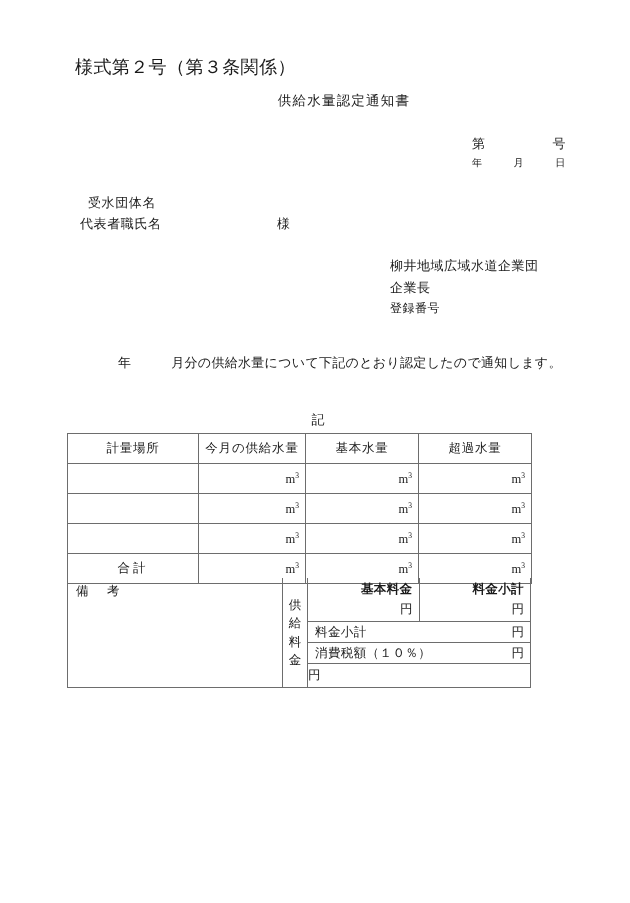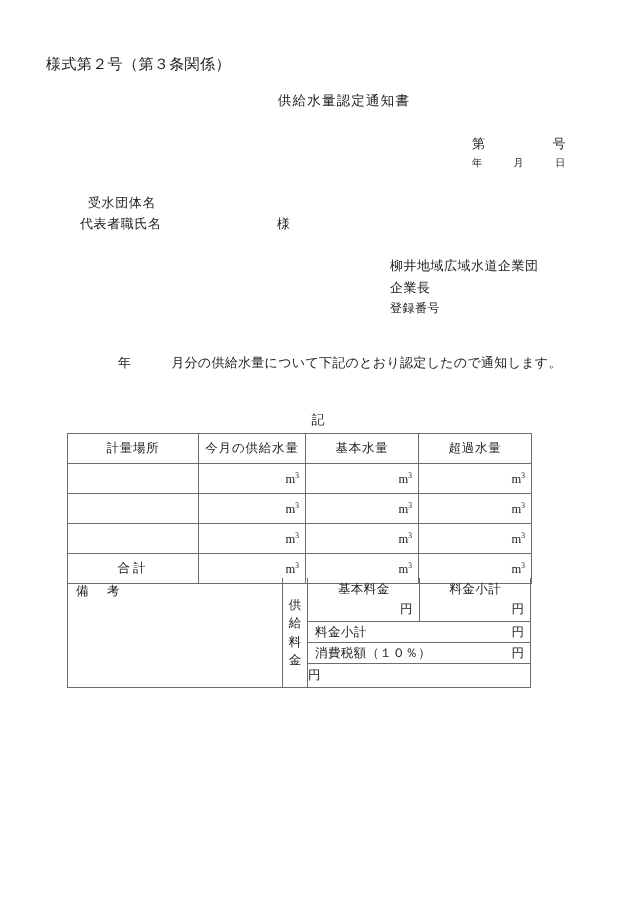--- a/index.html
+++ b/index.html
@@ -18,22 +18,22 @@
   }
   .page {
     position: absolute;
     inset: 0;
     background: #fff;
   }
   .abs { position: absolute; white-space: pre; }
 
   
   #form-number {
-    left: 46px; top: 55px;
-    font-size: 15px;
+    left: 75px; top: 55px;
+    font-size: 18px;
     letter-spacing: 0.4px;
   }
   #doc-title {
     left: 0; top: 92px;
     width: 630px;
     text-align: center;
     font-size: 13.5px;
     letter-spacing: 1.2px;
     padding-left: 58px;
     box-sizing: border-box;
@@ -175,21 +175,21 @@
   .fee-half {
     flex: 1;
     box-sizing: border-box;
     padding: 3px 6px 3px 7px;
     display: flex;
     flex-direction: column;
     justify-content: space-between;
     font-size: 12.5px;
   }
   .fee-half.left { border-right: 1px solid #6d6d6d; }
-  .fee-half .lbl { text-align: center; letter-spacing: 0.4px; }
+  .fee-half .lbl { text-align: right; letter-spacing: 0.4px; font-weight: bold; }
   .fee-half .yen { text-align: right; }
 
   .fee-line-label {
     flex: 1;
     padding-left: 7px;
     letter-spacing: 0.4px;
   }
   .fee-line-yen { padding-right: 6px; }
   .fee-final-label { flex: 1; padding-left: 24px; letter-spacing: 0.4px; }
 </style>

